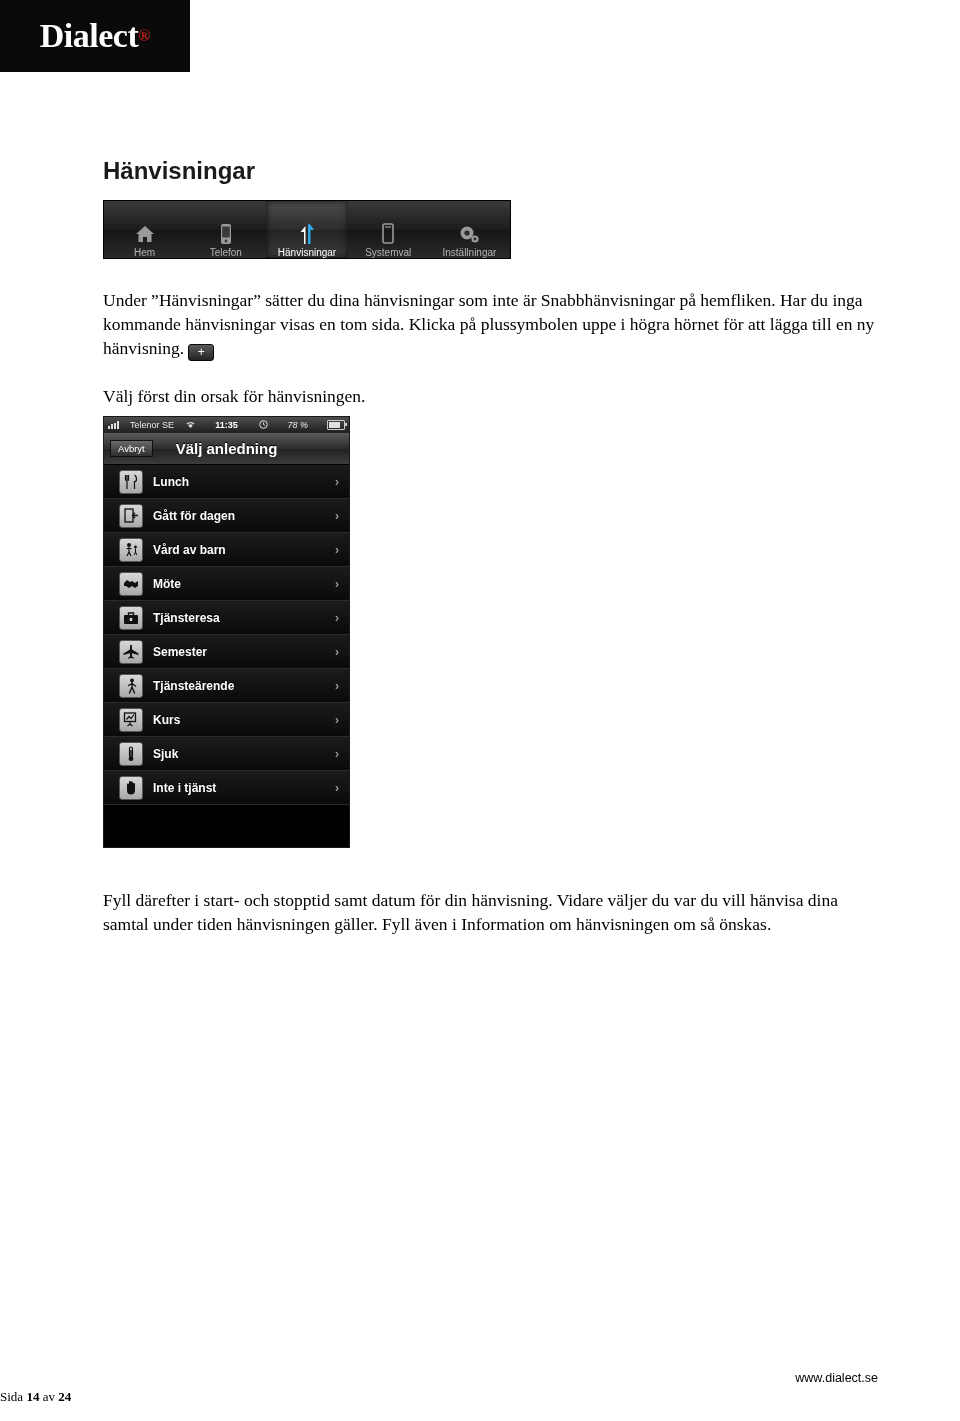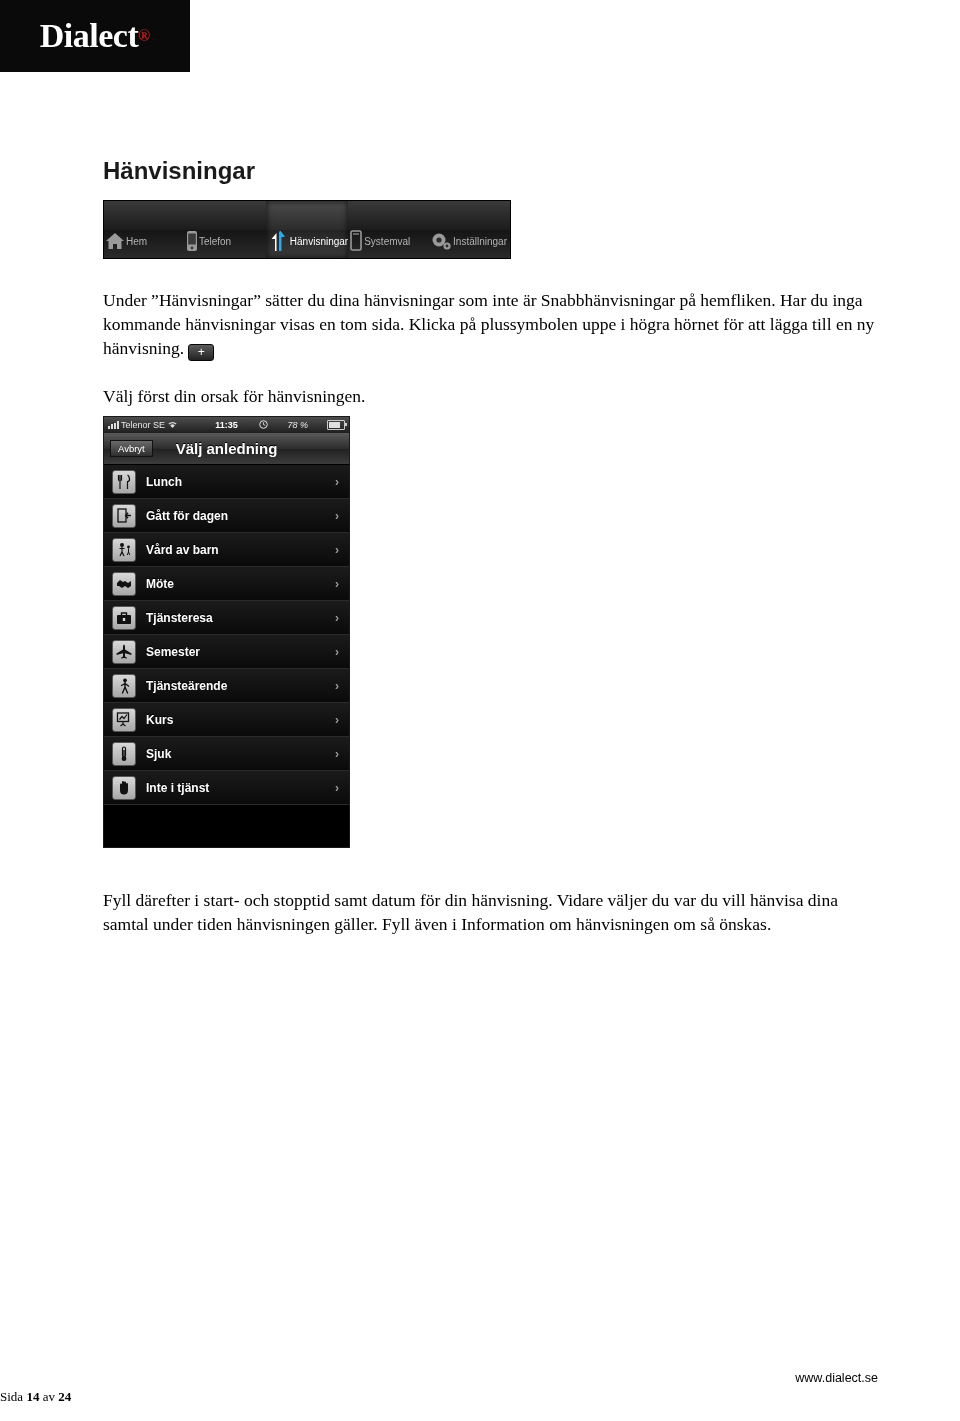--- a/index.html
+++ b/index.html
@@ -62,21 +62,21 @@
     width: 408px;
     height: 59px;
     background: linear-gradient(to bottom, #3a3a3a 0%, #1c1c1c 50%, #151515 51%, #2a2a2a 100%);
     border: 1px solid #000;
     box-sizing: border-box;
     display: flex;
   }
   .tab {
     flex: 1;
     display: flex;
-    flex-direction: row;
+    flex-direction: column;
     align-items: center;
     justify-content: flex-start;
     padding-top: 22px;
     position: relative;
   }
   .tab.selected {
     background: linear-gradient(to bottom, #4c4c4c 0%, #2c2c2c 50%, #242424 51%, #3a3a3a 100%);
     box-shadow: inset 0 0 6px rgba(0,0,0,0.8);
   }
   .tab-icon {
@@ -155,21 +155,21 @@
     align-items: center;
     color: #e8e8e8;
     font-size: 9px;
     padding: 0 4px;
     box-sizing: border-box;
     position: relative;
   }
   .sb-left {
     display: flex;
     align-items: center;
-    gap: 2px;
+    gap: 11px;
   }
   .sig-bars {
     display: flex;
     align-items: flex-end;
     gap: 1px;
     height: 8px;
   }
   .sig-bars i {
     display: block;
     width: 2px;
@@ -251,21 +251,21 @@
   }
 
   .list {
     background: #000;
   }
   .row {
     height: 34px;
     display: flex;
     align-items: center;
     border-bottom: 1px solid #2b2b2b;
-    padding-left: 8px;
+    padding-left: 15px;
     box-sizing: border-box;
     background: linear-gradient(to bottom, #1b1b1b, #0a0a0a);
   }
   .row-icon {
     width: 24px;
     height: 24px;
     background: linear-gradient(to bottom, #d8d8d8, #a8a8a8);
     border: 1px solid #555;
     border-radius: 3px;
     display: flex;

